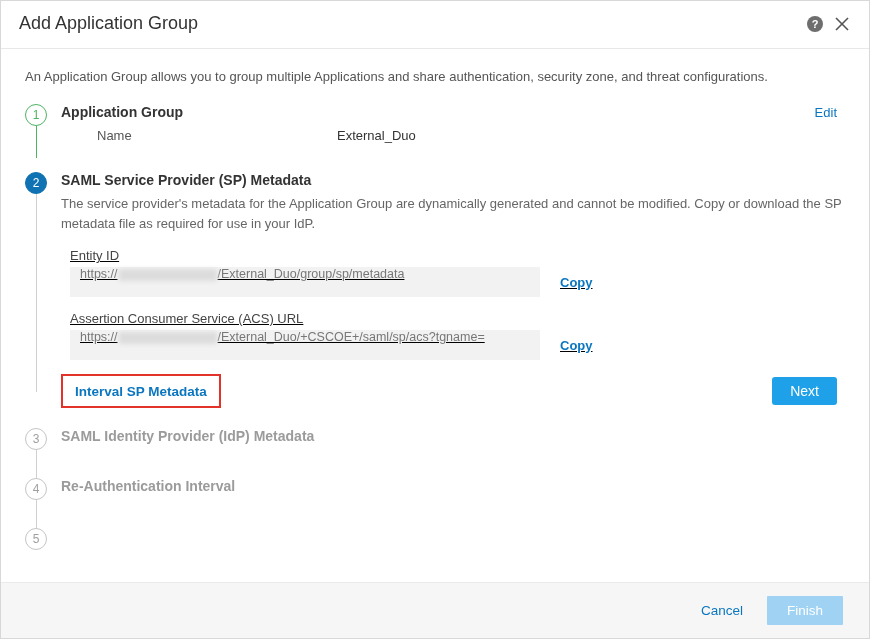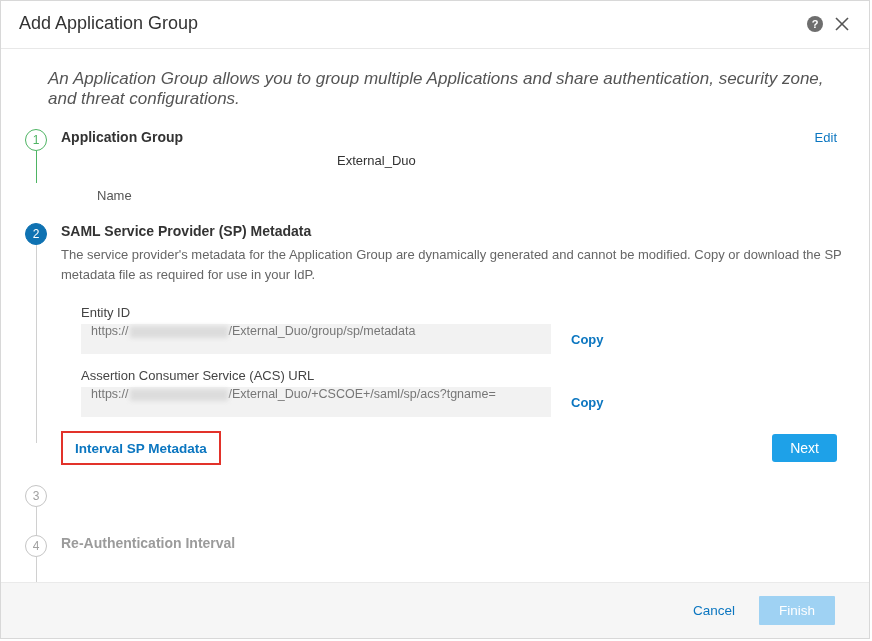--- a/index.html
+++ b/index.html
@@ -57,25 +57,24 @@
       color: #555;
       cursor: pointer;
     }
     .close-icon svg { width: 14px; height: 14px; }
     .body {
       padding: 20px 24px 10px 24px;
       flex: 1;
       overflow: hidden;
     }
     .intro {
-      font-size: 17px;
+      font-size: 13px;
       color: #555;
       margin-bottom: 20px;
-      margin-left: 23px;
-      font-style: italic;
+      margin-left: 0;
     }
     .steps {
       position: relative;
     }
     .step {
       position: relative;
       padding-left: 36px;
       margin-bottom: 20px;
     }
     .step-marker {
@@ -135,30 +134,30 @@
       font-size: 13px;
       cursor: pointer;
     }
     .subrow {
       display: flex;
       margin-top: 8px;
       margin-left: 36px;
       font-size: 13px;
       color: #555;
     }
-    .subrow .label { width: 240px; margin-top: 35px; }
+    .subrow .label { width: 240px; }
     .subrow .value { color: #333; }
     .desc {
       font-size: 13px;
       color: #666;
       line-height: 1.55;
       margin-top: 6px;
-      margin-bottom: 20px;
-    }
-    .field-block { margin-bottom: 14px; margin-left: 20px; }
+      margin-bottom: 14px;
+    }
+    .field-block { margin-bottom: 14px; margin-left: 9px; text-decoration: underline; }
     .field-label {
       font-size: 13px;
       color: #444;
       margin-bottom: 4px;
     }
     .field-row {
       display: flex;
       align-items: center;
       gap: 20px;
     }
@@ -205,21 +204,21 @@
       cursor: pointer;
       margin-right: 8px;
     }
     .footer {
       height: 56px;
       background: #f6f6f6;
       border-top: 1px solid #eaeaea;
       display: flex;
       align-items: center;
       justify-content: flex-end;
-      padding: 0 34px;
+      padding: 0 26px;
       gap: 24px;
     }
     .cancel-btn {
       color: #0b76c0;
       background: transparent;
       border: none;
       font-size: 13.5px;
       cursor: pointer;
     }
     .finish-btn {
@@ -307,20 +306,23 @@
           <span class="download-highlight">
             <a class="download-link">Interval SP Metadata</a>
           </span>
           <button class="next-btn">Next</button>
         </div>
       </div>
 
       <div class="step step-3-wrap">
         <div class="step-marker marker-pending">3</div>
         <div class="step-line step-3-line"></div>
+        <div class="step-header-row">
+          <div class="step-title muted">SAML Identity Provider (IdP) Metadata</div>
+        </div>
       </div>
 
       <div class="step step-4-wrap">
         <div class="step-marker marker-pending">4</div>
         <div class="step-line step-4-line"></div>
         <div class="step-header-row">
           <div class="step-title muted">Re-Authentication Interval</div>
         </div>
       </div>
 

